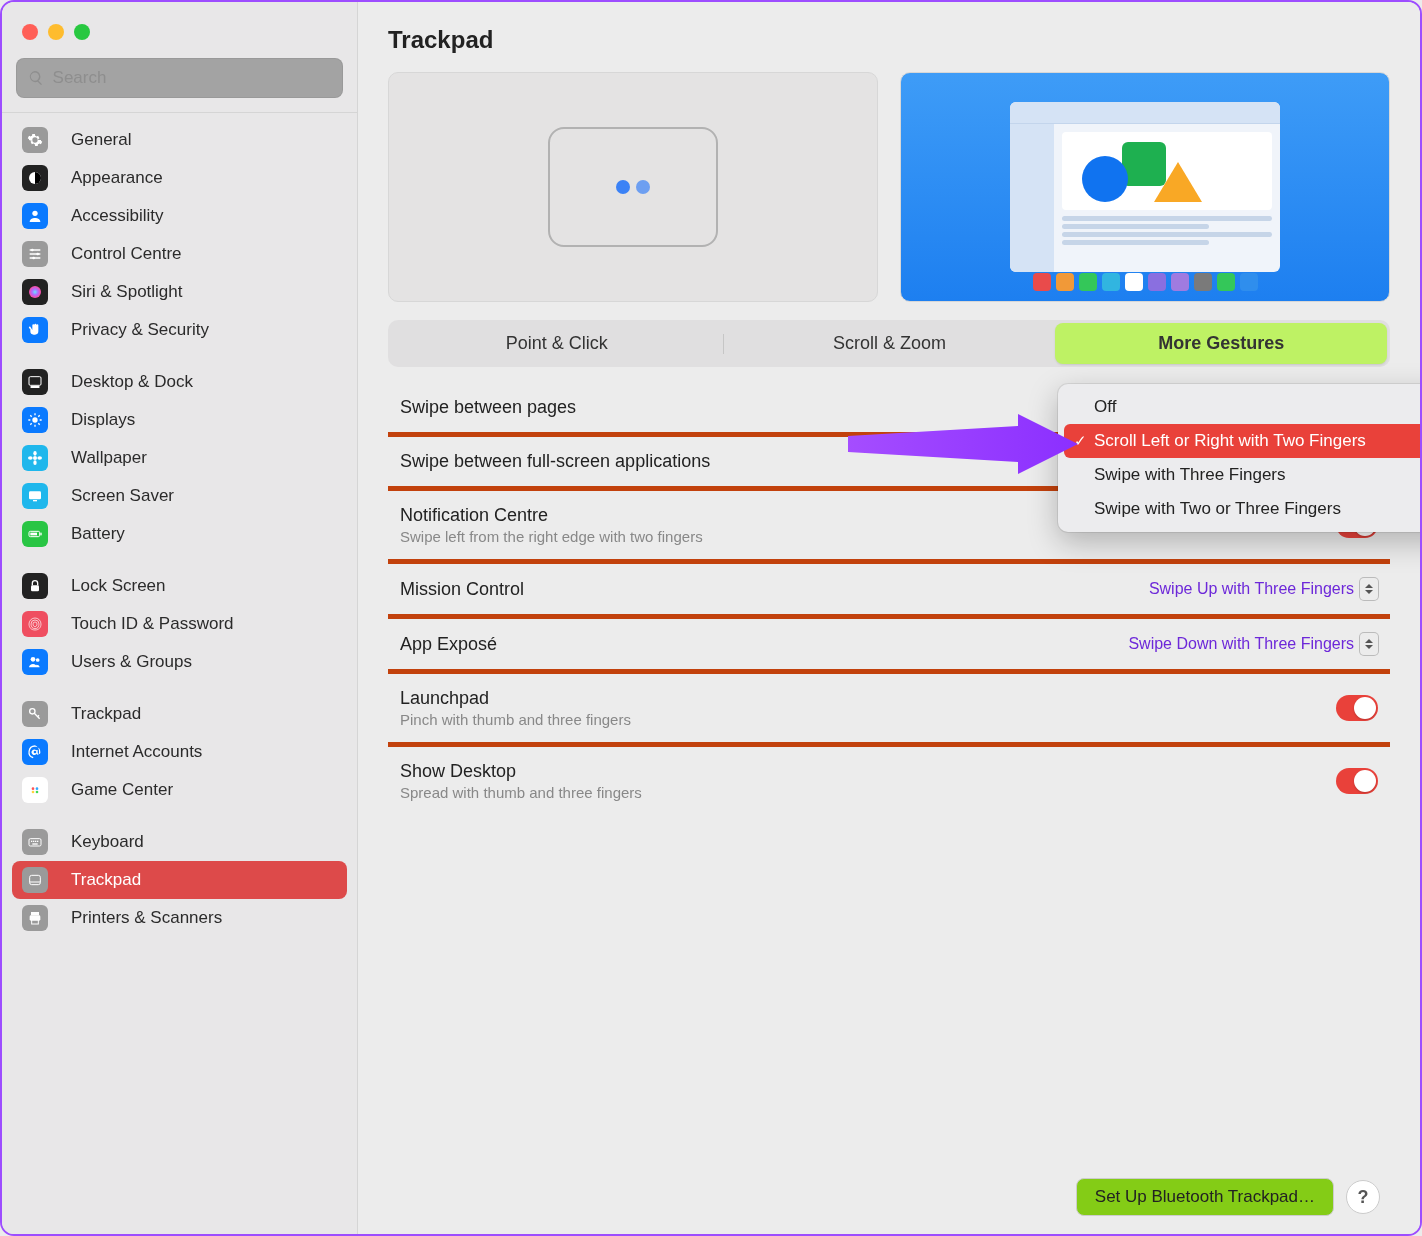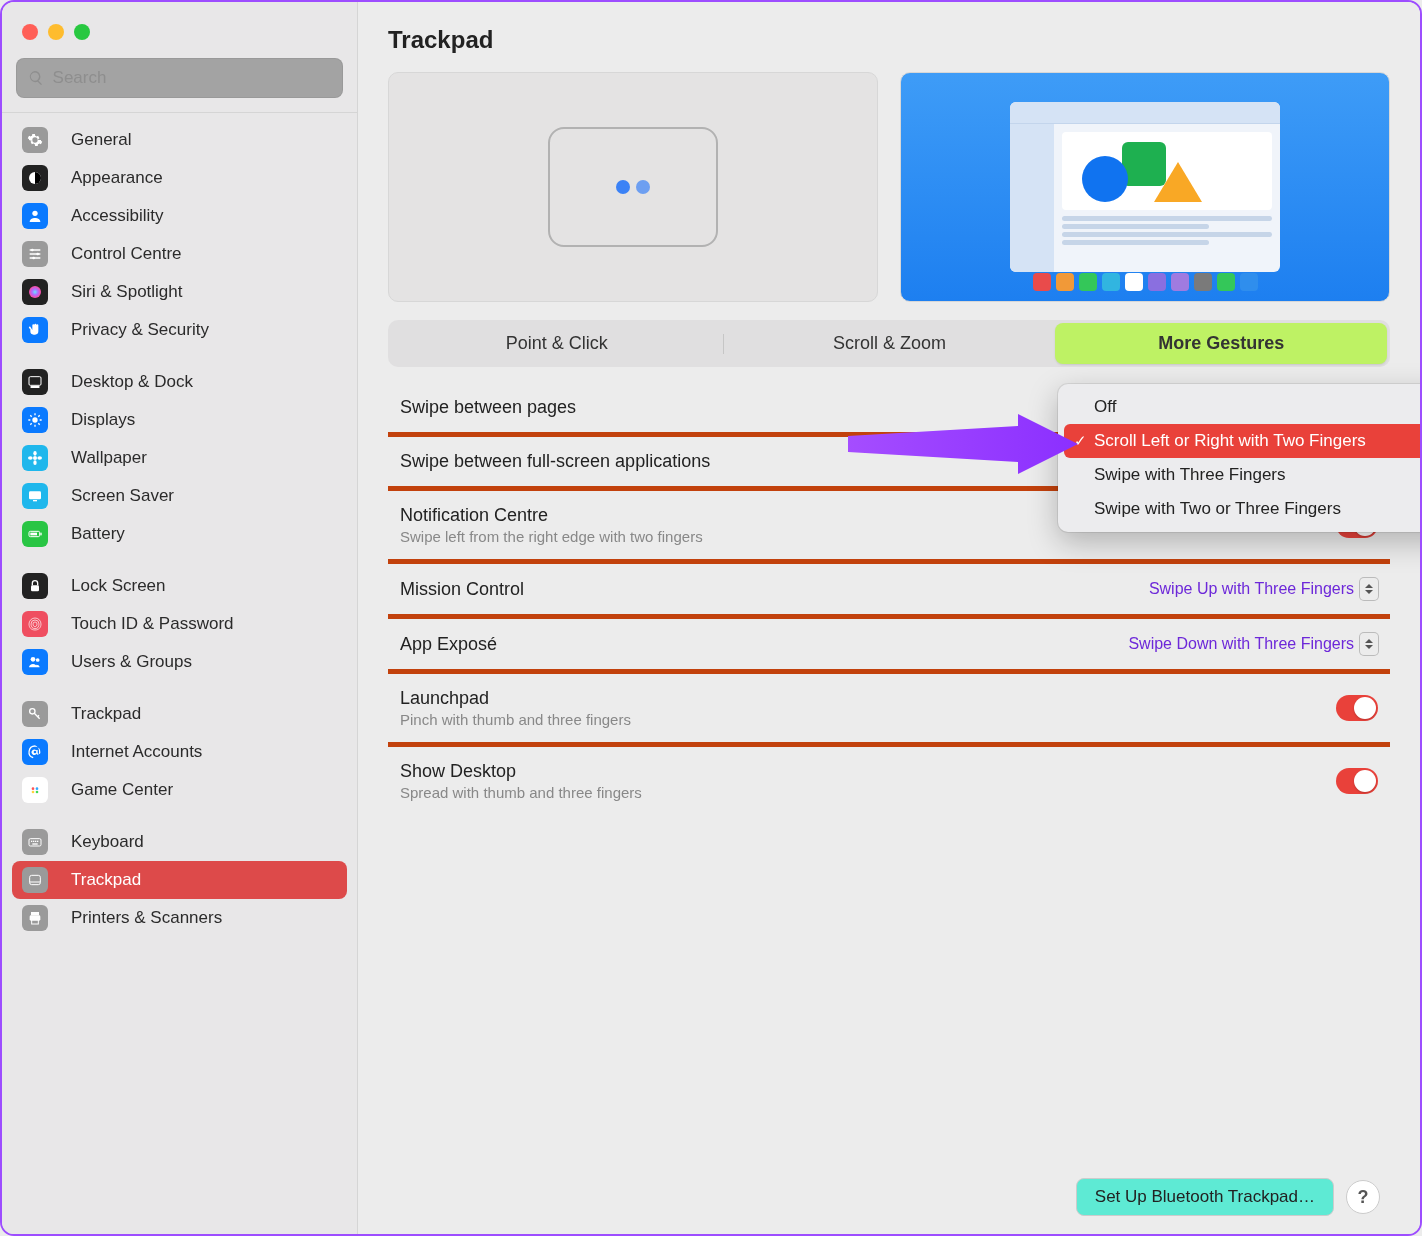--- a/index.html
+++ b/index.html
@@ -172,21 +172,21 @@
   width: 230px; height: 60px;
   z-index:25;
   pointer-events:none;
 }
 
 .bottom-bar {
   margin-top:auto; padding: 18px 10px;
   display:flex; justify-content:flex-end; gap:12px; align-items:center;
 }
 .bt-btn {
-  background:#5eead4; border:1px solid #ccc; border-radius:8px;
+  background:#84cc16; border:1px solid #ccc; border-radius:8px;
   padding: 8px 18px; font-size:17px; color:#222;
 }
 .help-btn {
   width:34px; height:34px; border-radius:50%; background:#fff;
   border:1px solid #ccc; font-size:18px; font-weight:600; color:#555;
   display:flex; align-items:center; justify-content:center;
 }
 </style>
 </head>
 <body>

